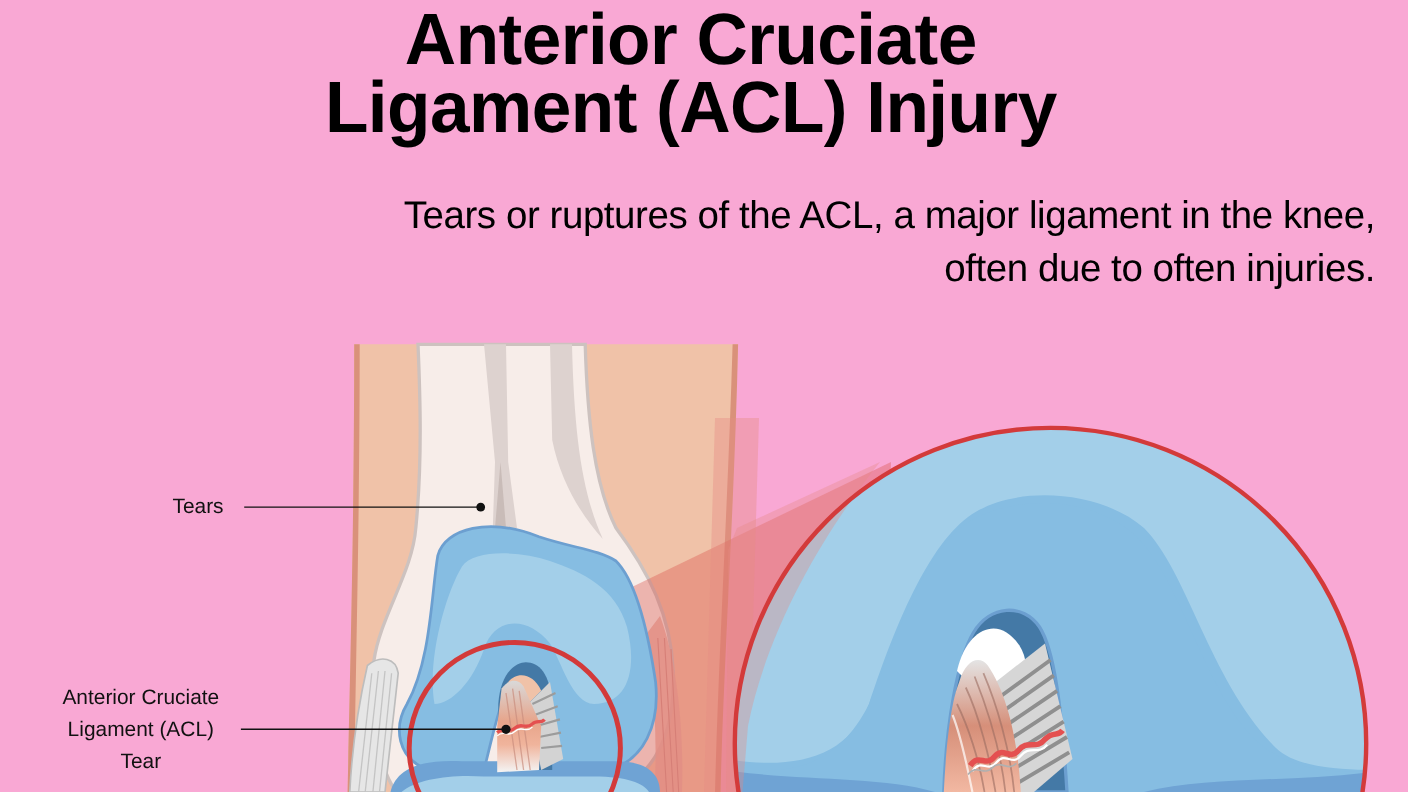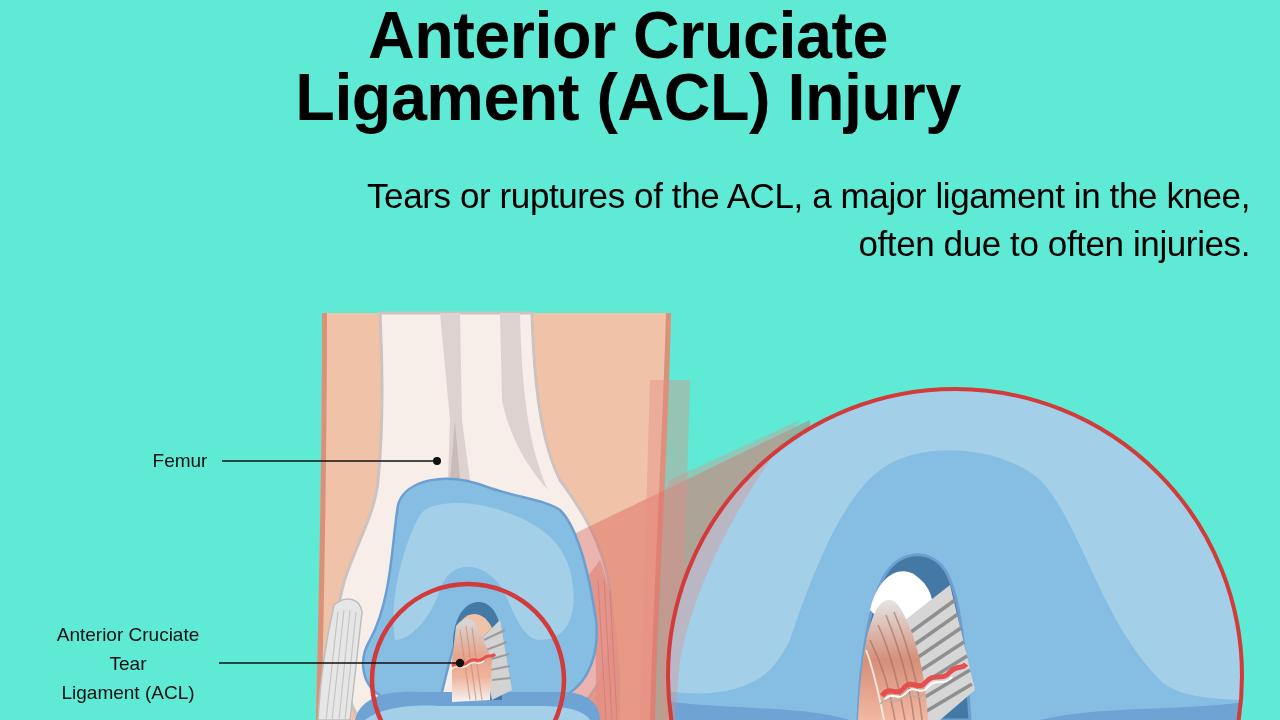--- a/index.html
+++ b/index.html
@@ -8,21 +8,21 @@
     width: 1280px;
     height: 720px;
     overflow: hidden;
     background: #ffffff;
     font-family: "Liberation Sans", "DejaVu Sans", sans-serif;
   }
   .page {
     position: relative;
     width: 1280px;
     height: 720px;
-    background: #5eead4;
+    background: #f9a8d4;
   }
   .title {
     position: absolute;
     left: 0;
     top: 4px;
     width: 1256px;
     text-align: center;
     font-family: "Liberation Sans", sans-serif;
     font-weight: 700;
     font-size: 66px;
@@ -191,21 +191,21 @@
   <div class="title">
     <span class="line">Anterior Cruciate</span>
     <span class="line">Ligament (ACL) Injury</span>
   </div>
 
   <div class="subtitle">
     <span class="line">Tears or ruptures of the ACL, a major ligament in the knee,</span>
     <span class="line">often due to often injuries.</span>
   </div>
 
-  <div class="label label-femur">Femur</div>
+  <div class="label label-femur">Tears</div>
 
   <div class="label label-acl">
     <span class="line">Anterior Cruciate</span>
+    <span class="line">Ligament (ACL)</span>
     <span class="line">Tear</span>
-    <span class="line">Ligament (ACL)</span>
   </div>
 
 </div>
 
 </body></html>

